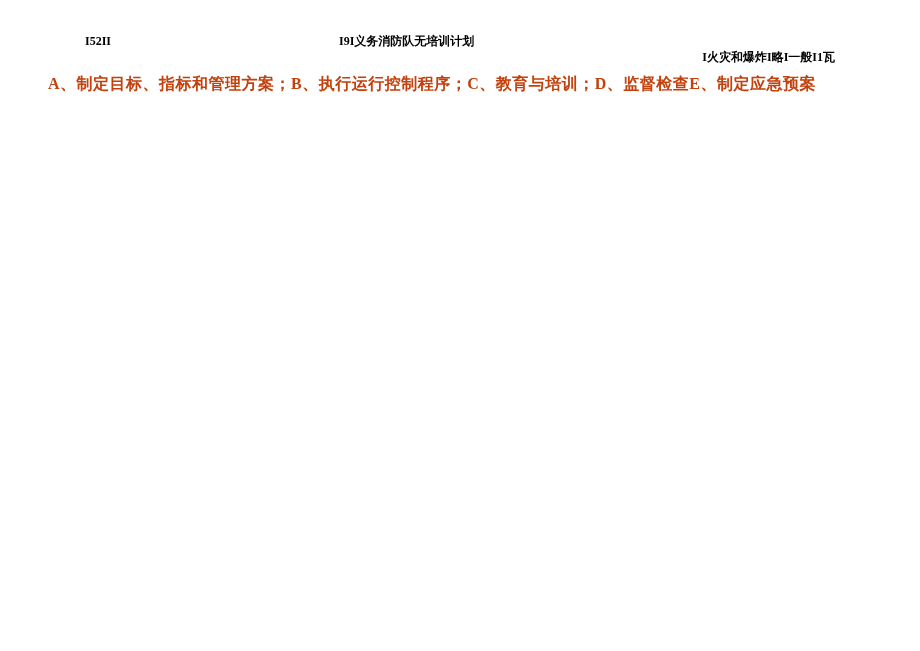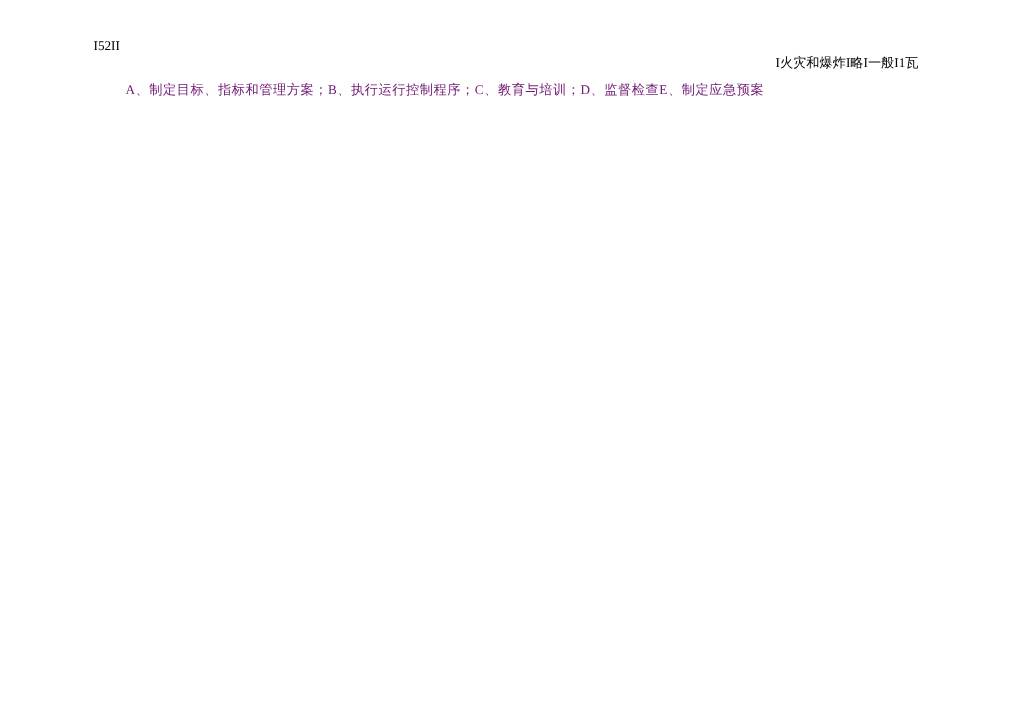--- a/index.html
+++ b/index.html
@@ -1,18 +1,19 @@
 <!DOCTYPE html>
 <html><head>
   <meta charset="utf-8">
   <style>
     * {
       margin: 0;
       padding: 0;
       box-sizing: border-box;
+      font-weight: bold;
     }
     body {
       background: #ffffff;
       font-family: "SimSun", "宋体", serif;
       width: 920px;
       height: 651px;
       position: relative;
     }
     .header-row {
       display: flex;
@@ -28,28 +29,29 @@
     .header-center {
       flex: 0 0 auto;
       text-align: center;
     }
     .header-right {
       flex: 0 0 auto;
       text-align: right;
       margin-top: 16px;
     }
     .body-row {
-      padding: 6px 85px 0 114px;
-      font-size: 12px;
-      color: #701a75;
+      padding: 6px 85px 0 48px;
+      font-size: 16px;
+      color: #c2410c;
       line-height: 1.5;
       letter-spacing: 0.5px;
     }
   </style>
 </head>
 <body>
 
 <div class="header-row">
   <span class="header-left">I52II</span>
+  <span class="header-center">I9I义务消防队无培训计划</span>
   <span class="header-right">I火灾和爆炸I略I一般I1瓦</span>
 </div>
 
 <div class="body-row">A、制定目标、指标和管理方案；B、执行运行控制程序；C、教育与培训；D、监督检查E、制定应急预案</div>
 
 </body></html>

